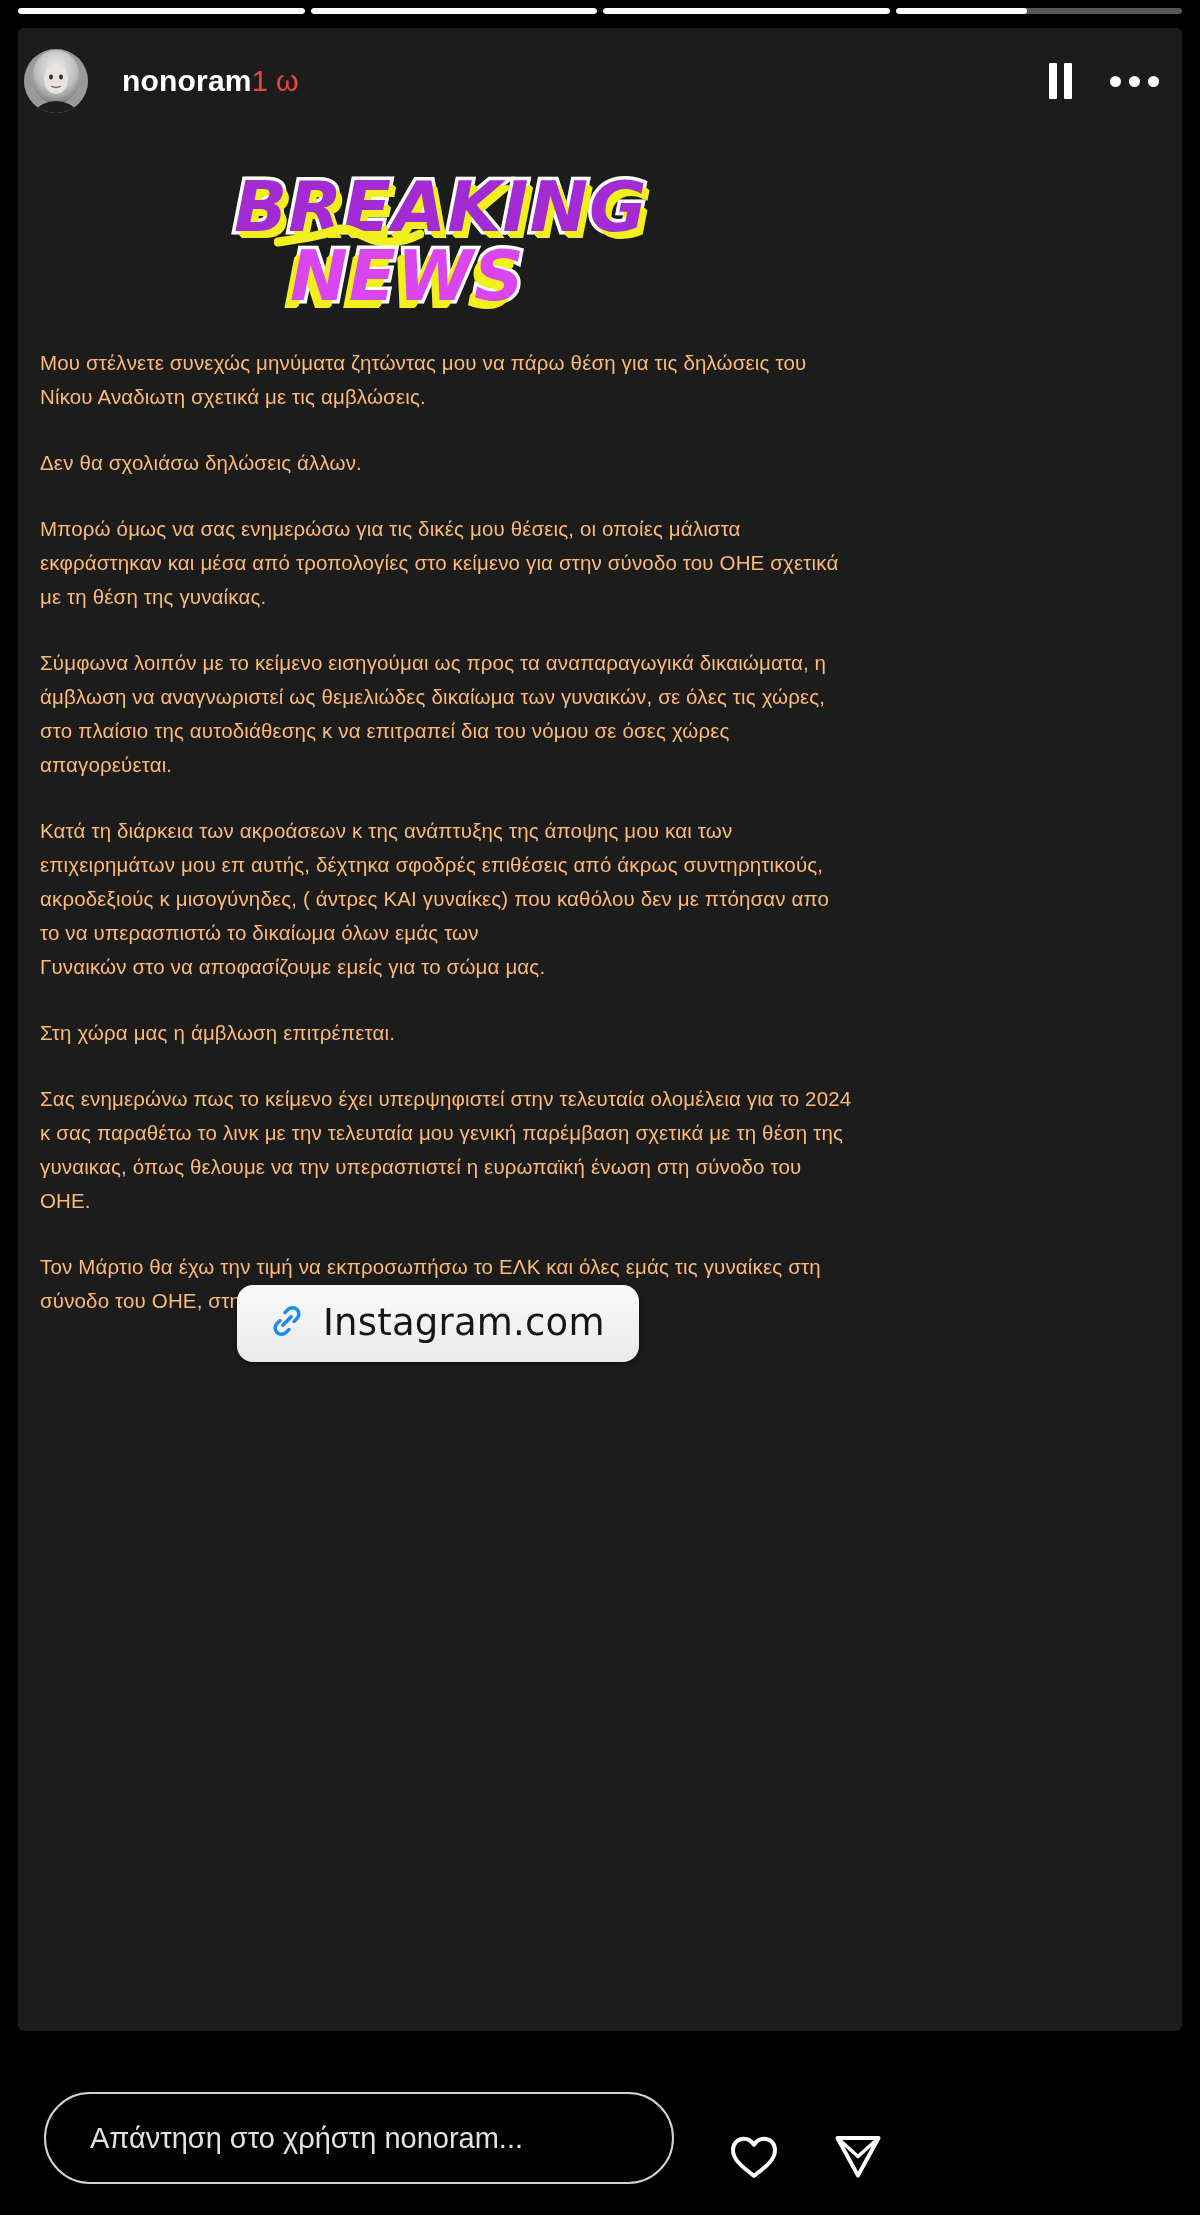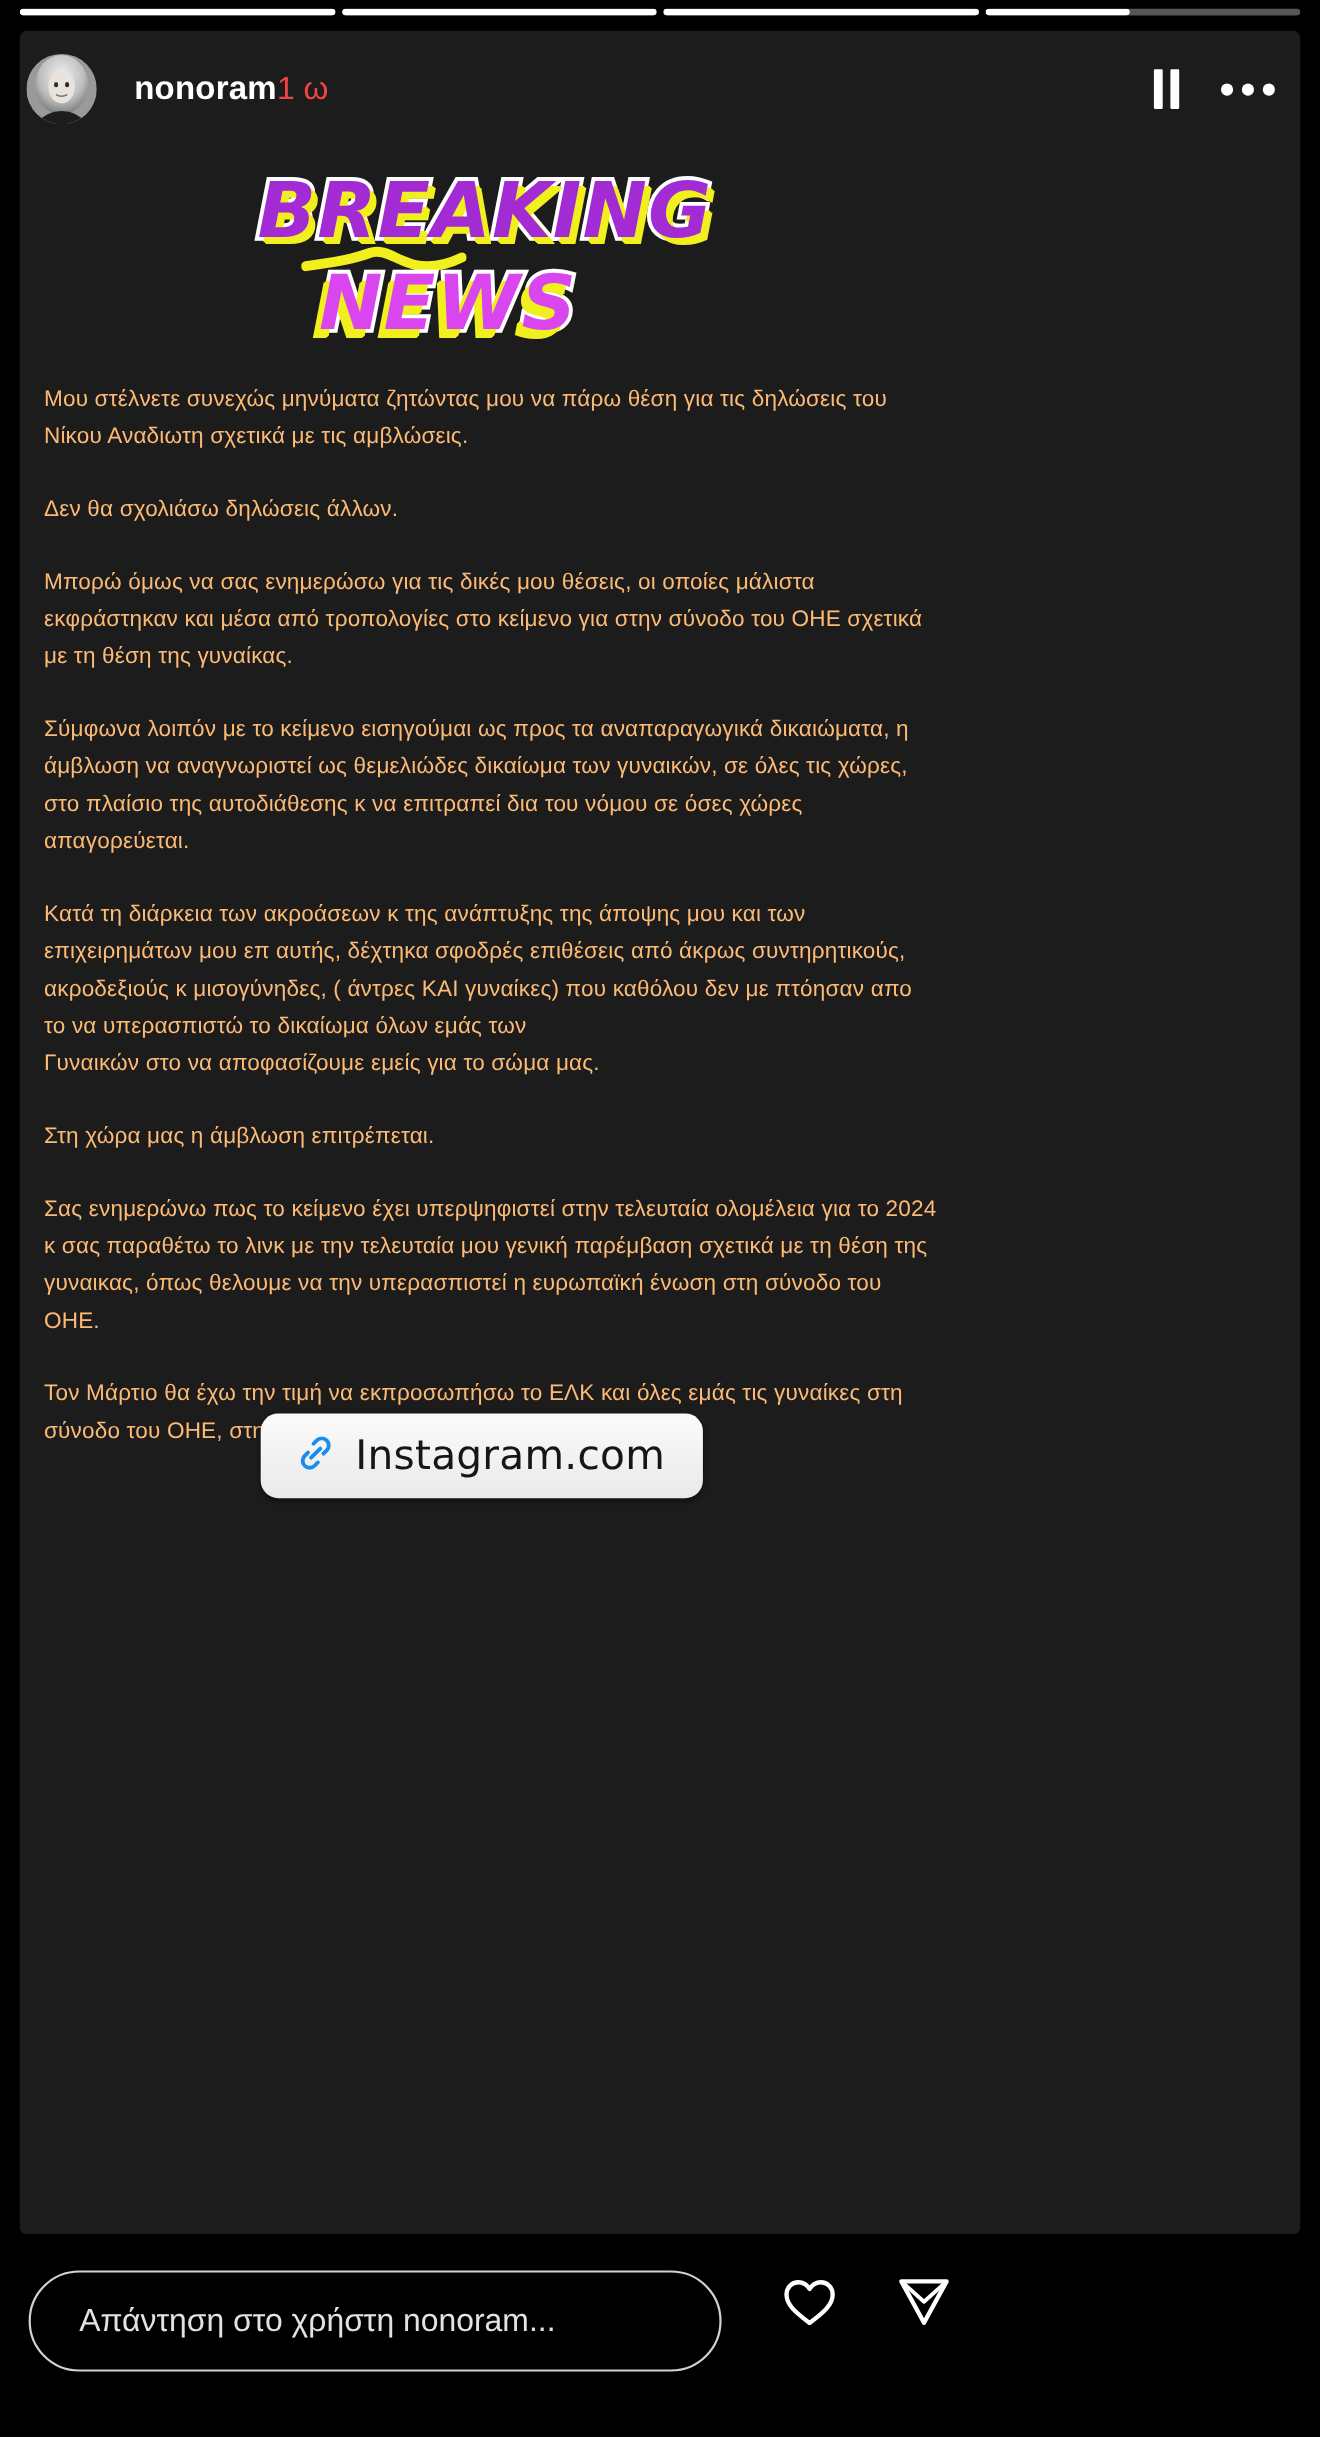--- a/index.html
+++ b/index.html
@@ -147,21 +147,21 @@
     position: absolute;
     font-family: "DejaVu Sans", sans-serif;
     font-weight: 900;
     font-style: italic;
     letter-spacing: 1px;
     line-height: 1;
     white-space: nowrap;
   }
   .bn-breaking {
     left: 216px;
-    top: 0px;
+    top: 16px;
     font-size: 70px;
     color: #a32bd4;
     -webkit-text-stroke: 7px #ffffff;
     paint-order: stroke fill;
     text-shadow:
       4px 5px 0 #f2ef1f,
       5px 6px 0 #f2ef1f,
       6px 7px 0 #f2ef1f;
   }
   .bn-news {
@@ -226,22 +226,22 @@
   }
 
   
   .reply-bar {
     position: absolute;
     left: 0;
     top: 2064px;
     width: 1200px;
     height: 120px;
     display: flex;
-    align-items: flex-start;
-    padding: 0 26px;
+    align-items: flex-end;
+    padding: 0 44px;
     z-index: 40;
   }
   .reply-input {
     flex: 1 1 auto;
     height: 92px;
     border: 2px solid #d2d2d2;
     border-radius: 46px;
     background: transparent;
     display: flex;
     align-items: center;

